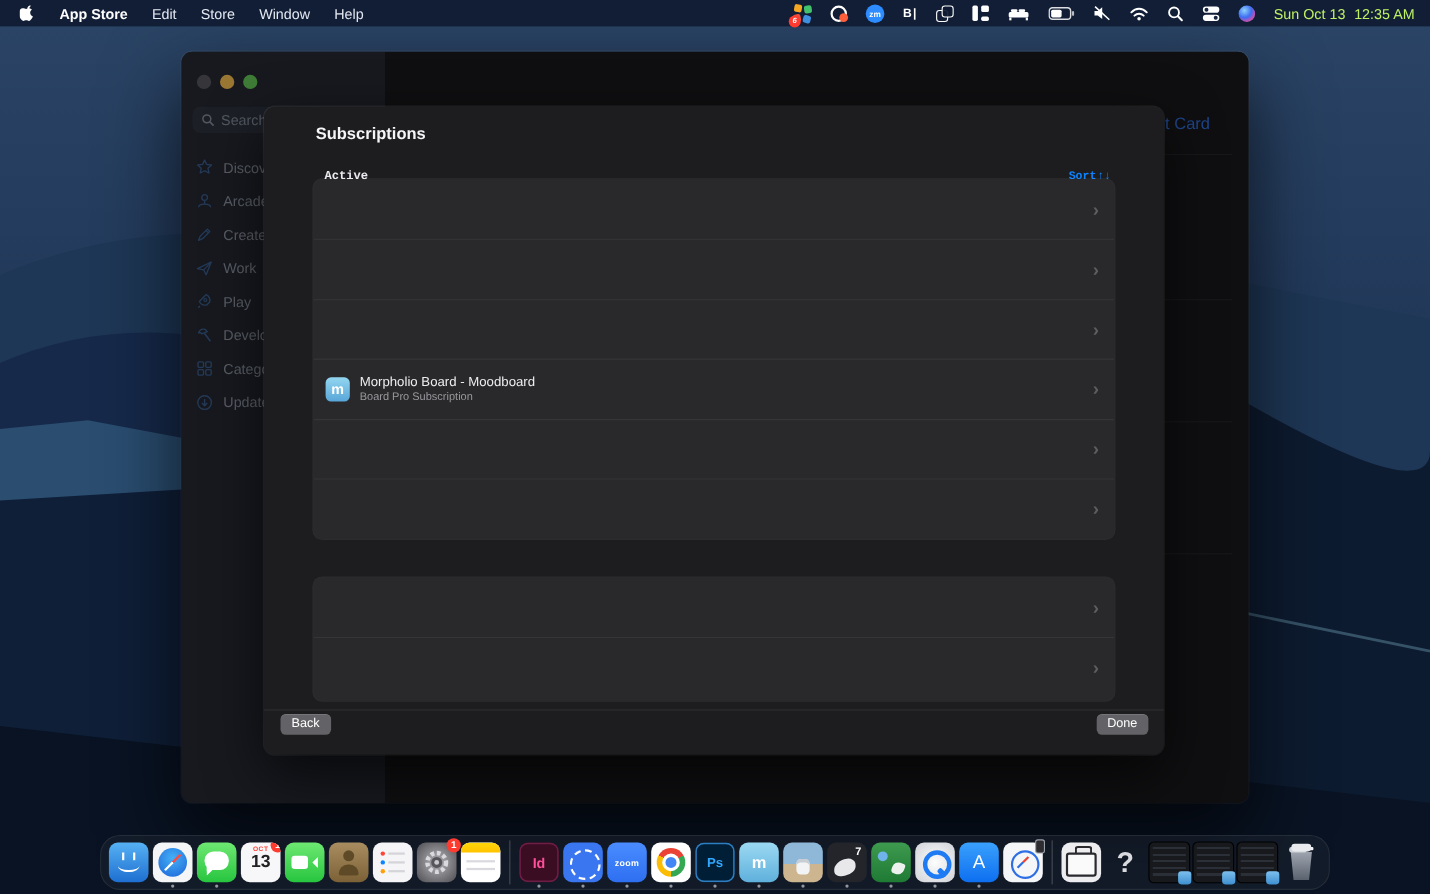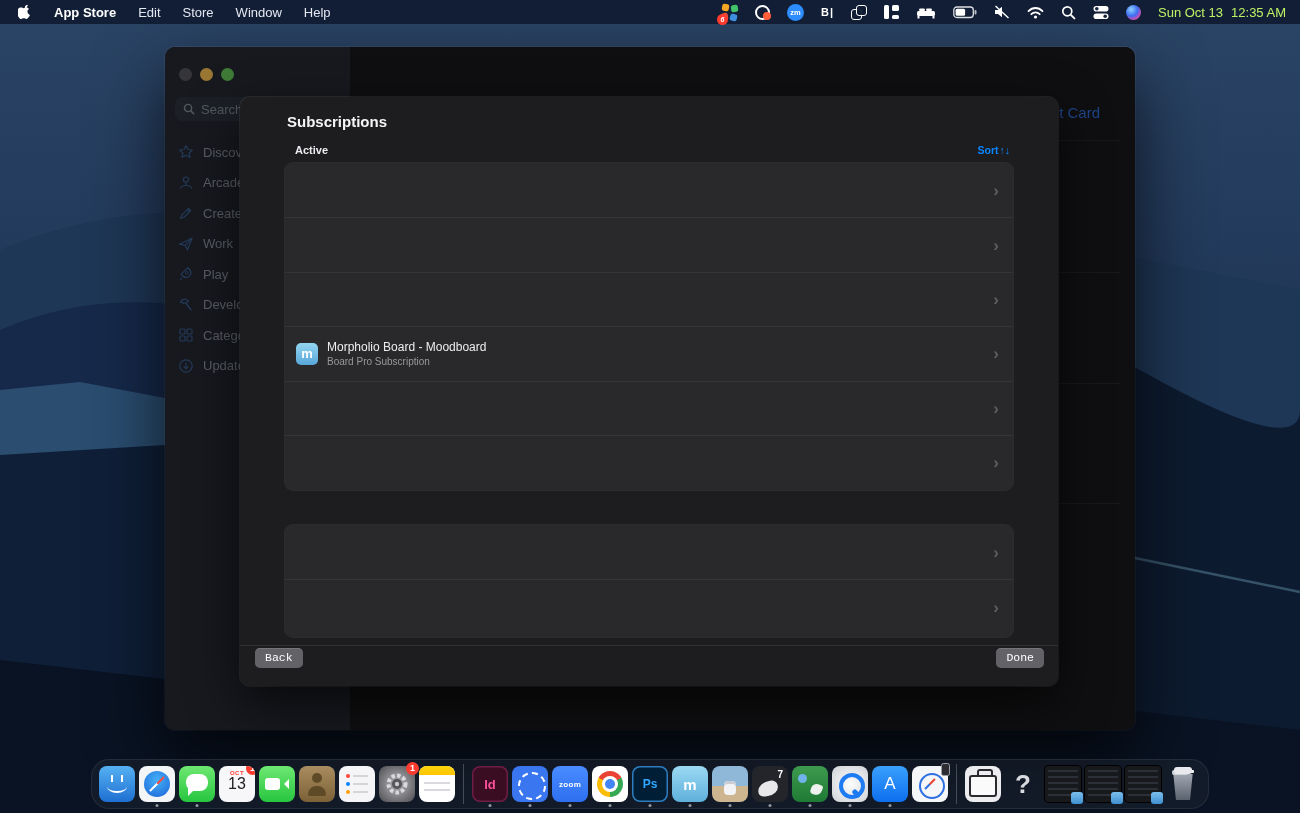--- a/index.html
+++ b/index.html
@@ -63,38 +63,38 @@
   .gift-link { position:absolute; top:57px; right:35px; color:#2e6bd6; font-size:15px; }
   .bg-sep { position:absolute; left:16px; right:15px; height:1px; background:rgba(255,255,255,0.07); }
 
   .dim { position:absolute; inset:0; background:rgba(5,5,8,0.38); z-index:2; }
 
   
   .sheet { position:absolute; left:75px; top:50px; width:818px; height:589px; z-index:3;
     background:#1d1d1f; border-radius:10px; box-shadow:0 18px 50px rgba(0,0,0,0.65), 0 0 0 1px rgba(255,255,255,0.09); }
   .sheet-title { position:absolute; left:47px; top:16px; font-size:15px; font-weight:bold; color:#f5f5f7; }
   .sec-head { position:absolute; left:55px; right:48px; display:flex; align-items:center; justify-content:space-between; }
-  .sec-head.active-head { top:47px; }
+  .sec-head.active-head { top:58px;font-family:Liberation Mono, monospace; }
   .sec-label { font-size:11px; font-weight:bold; color:#ebebf0; }
   .sort-link { font-size:10.5px; font-weight:bold; color:#0a84ff;padding-left:24px; }
   .card { position:absolute; left:45px; width:728px; background:#29292b; border-radius:8px;
     box-shadow:0 0 0 1px rgba(255,255,255,0.07); overflow:hidden; }
   .card.active-card { top:66px; height:327px; }
   .inactive-label-wrap { top:410px; }
   .card.inactive-card { top:428px; height:112px; }
   .row { position:relative; height:54.4px; display:flex; align-items:center; padding:0 14px 0 11px; }
   .row + .row { border-top:1px solid rgba(255,255,255,0.06); }
   .row .chev { margin-left:auto; color:#5d5d62; font-size:17px; font-weight:bold; line-height:1; }
   .appic { width:22px; height:22px; border-radius:5px; background:linear-gradient(180deg,#93d6f0,#58a6d9);
     color:#fff; font-weight:bold; font-size:13px; display:flex; align-items:center; justify-content:center; margin-right:9px; }
   .rtxt { display:flex; flex-direction:column; gap:2px; }
   .rtitle { font-size:12px; color:#ededf0; }
   .rsub { font-size:10px; color:#98989d; }
   .sheet-footer { position:absolute; left:0; right:0; top:548px; height:41px;
-    border-top:1px solid rgba(255,255,255,0.09); display:flex; align-items:center; padding:0 14px 16px 15px;font-family:Liberation Mono, monospace; }
+    border-top:1px solid rgba(255,255,255,0.09); display:flex; align-items:center; padding:0 14px 16px 15px; }
   .btn { background:#636367; color:#fff; font-size:11.5px; padding:3px 10px 4px; border-radius:5px;
     border:0; box-shadow:inset 0 0.5px 0 rgba(255,255,255,0.25); font-family:inherit; }
   .btn.done { margin-left:auto; }
 
   
   .dock { position:absolute; left:50%; bottom:4px; transform:translateX(-50%); z-index:30;
     display:flex; align-items:center; gap:4px; padding:5px 8px; border-radius:18px;
     background:rgba(28,34,48,0.55); box-shadow:inset 0 0 0 1px rgba(255,255,255,0.08); }
   .dsep { width:1px; height:40px; background:rgba(255,255,255,0.22); margin:0 4px; flex:none; }
   .di { position:relative; width:36px; height:36px; border-radius:8px; flex:none; }
@@ -111,21 +111,21 @@
   .ic-safari:before { content:""; position:absolute; left:5px; top:5px; width:26px; height:26px; border-radius:50%;
     background:radial-gradient(circle at 50% 35%, #45b0f6, #1b64d8); }
   .ic-safari:after { content:""; position:absolute; left:17px; top:8px; width:2px; height:20px;
     background:linear-gradient(#ff4b3e 50%, #fff 50%); transform:rotate(45deg); }
   .ic-messages { background:linear-gradient(180deg,#6ee872,#27c53f); }
   .ic-messages:before { content:""; position:absolute; left:7px; top:8px; width:22px; height:17px; border-radius:8px; background:#fff; }
   .ic-messages:after { content:""; position:absolute; left:9px; top:22px; width:0; height:0;
     border:4px solid transparent; border-top-color:#fff; border-left-color:#fff; }
   .ic-calendar { background:#f7f7f9; overflow:hidden; }
   .cal-m { display:block; text-align:center; margin-top:4px; font-size:6px; font-weight:bold; color:#ff3b30; letter-spacing:0.5px; }
-  .cal-d { display:block; text-align:center; font-size:16px; font-weight:400; color:#222; line-height:1.05; }
+  .cal-d { display:block; text-align:center; font-size:16px; font-weight:700; color:#222; line-height:1.05; }
   .ic-facetime { background:linear-gradient(180deg,#6ee872,#27c53f); }
   .ic-facetime:before { content:""; position:absolute; left:6px; top:12px; width:15px; height:12px; border-radius:3px; background:#fff; }
   .ic-facetime:after { content:""; position:absolute; right:6px; top:13px; width:0; height:0;
     border:5px solid transparent; border-right-color:#fff; }
   .ic-contacts { background:linear-gradient(180deg,#a98d60,#7c6137); }
   .ic-contacts:before { content:""; position:absolute; left:13px; top:7px; width:10px; height:10px; border-radius:50%; background:#5f4a28; }
   .ic-contacts:after { content:""; position:absolute; left:9px; bottom:6px; width:18px; height:10px;
     border-radius:9px 9px 2px 2px; background:#5f4a28; }
   .ic-reminders { background:#f5f5f7; }
   .rem-dots { position:absolute; left:7px; top:8px; width:4px; height:4px; border-radius:50%; background:#ff453a;

